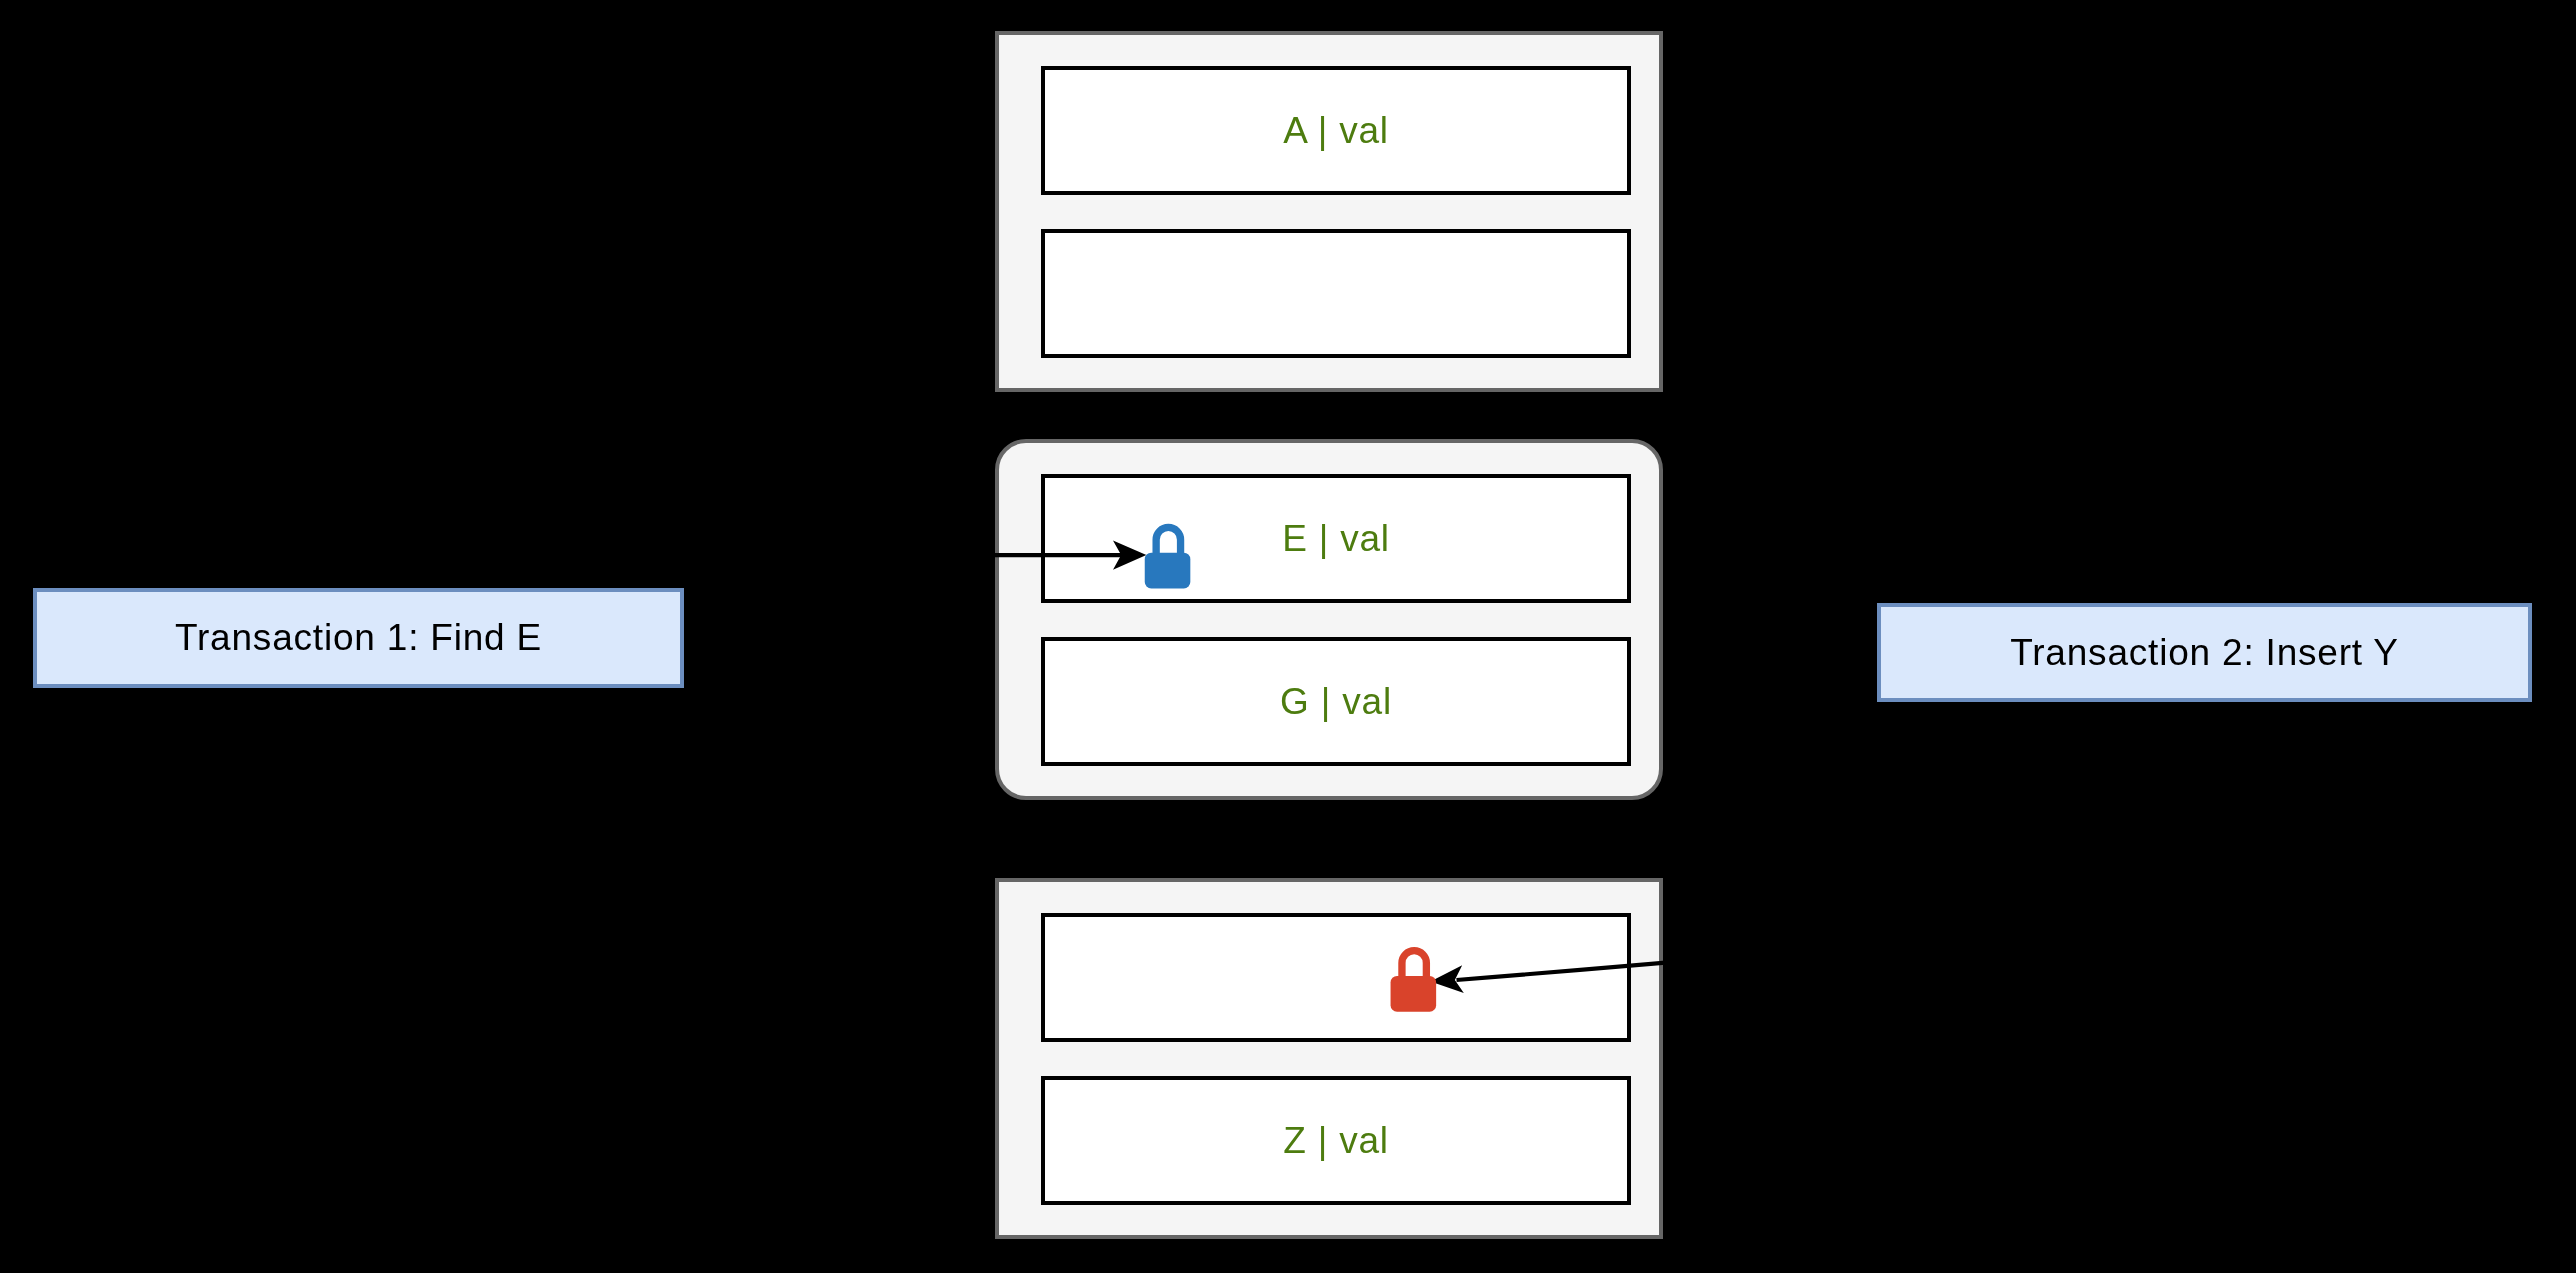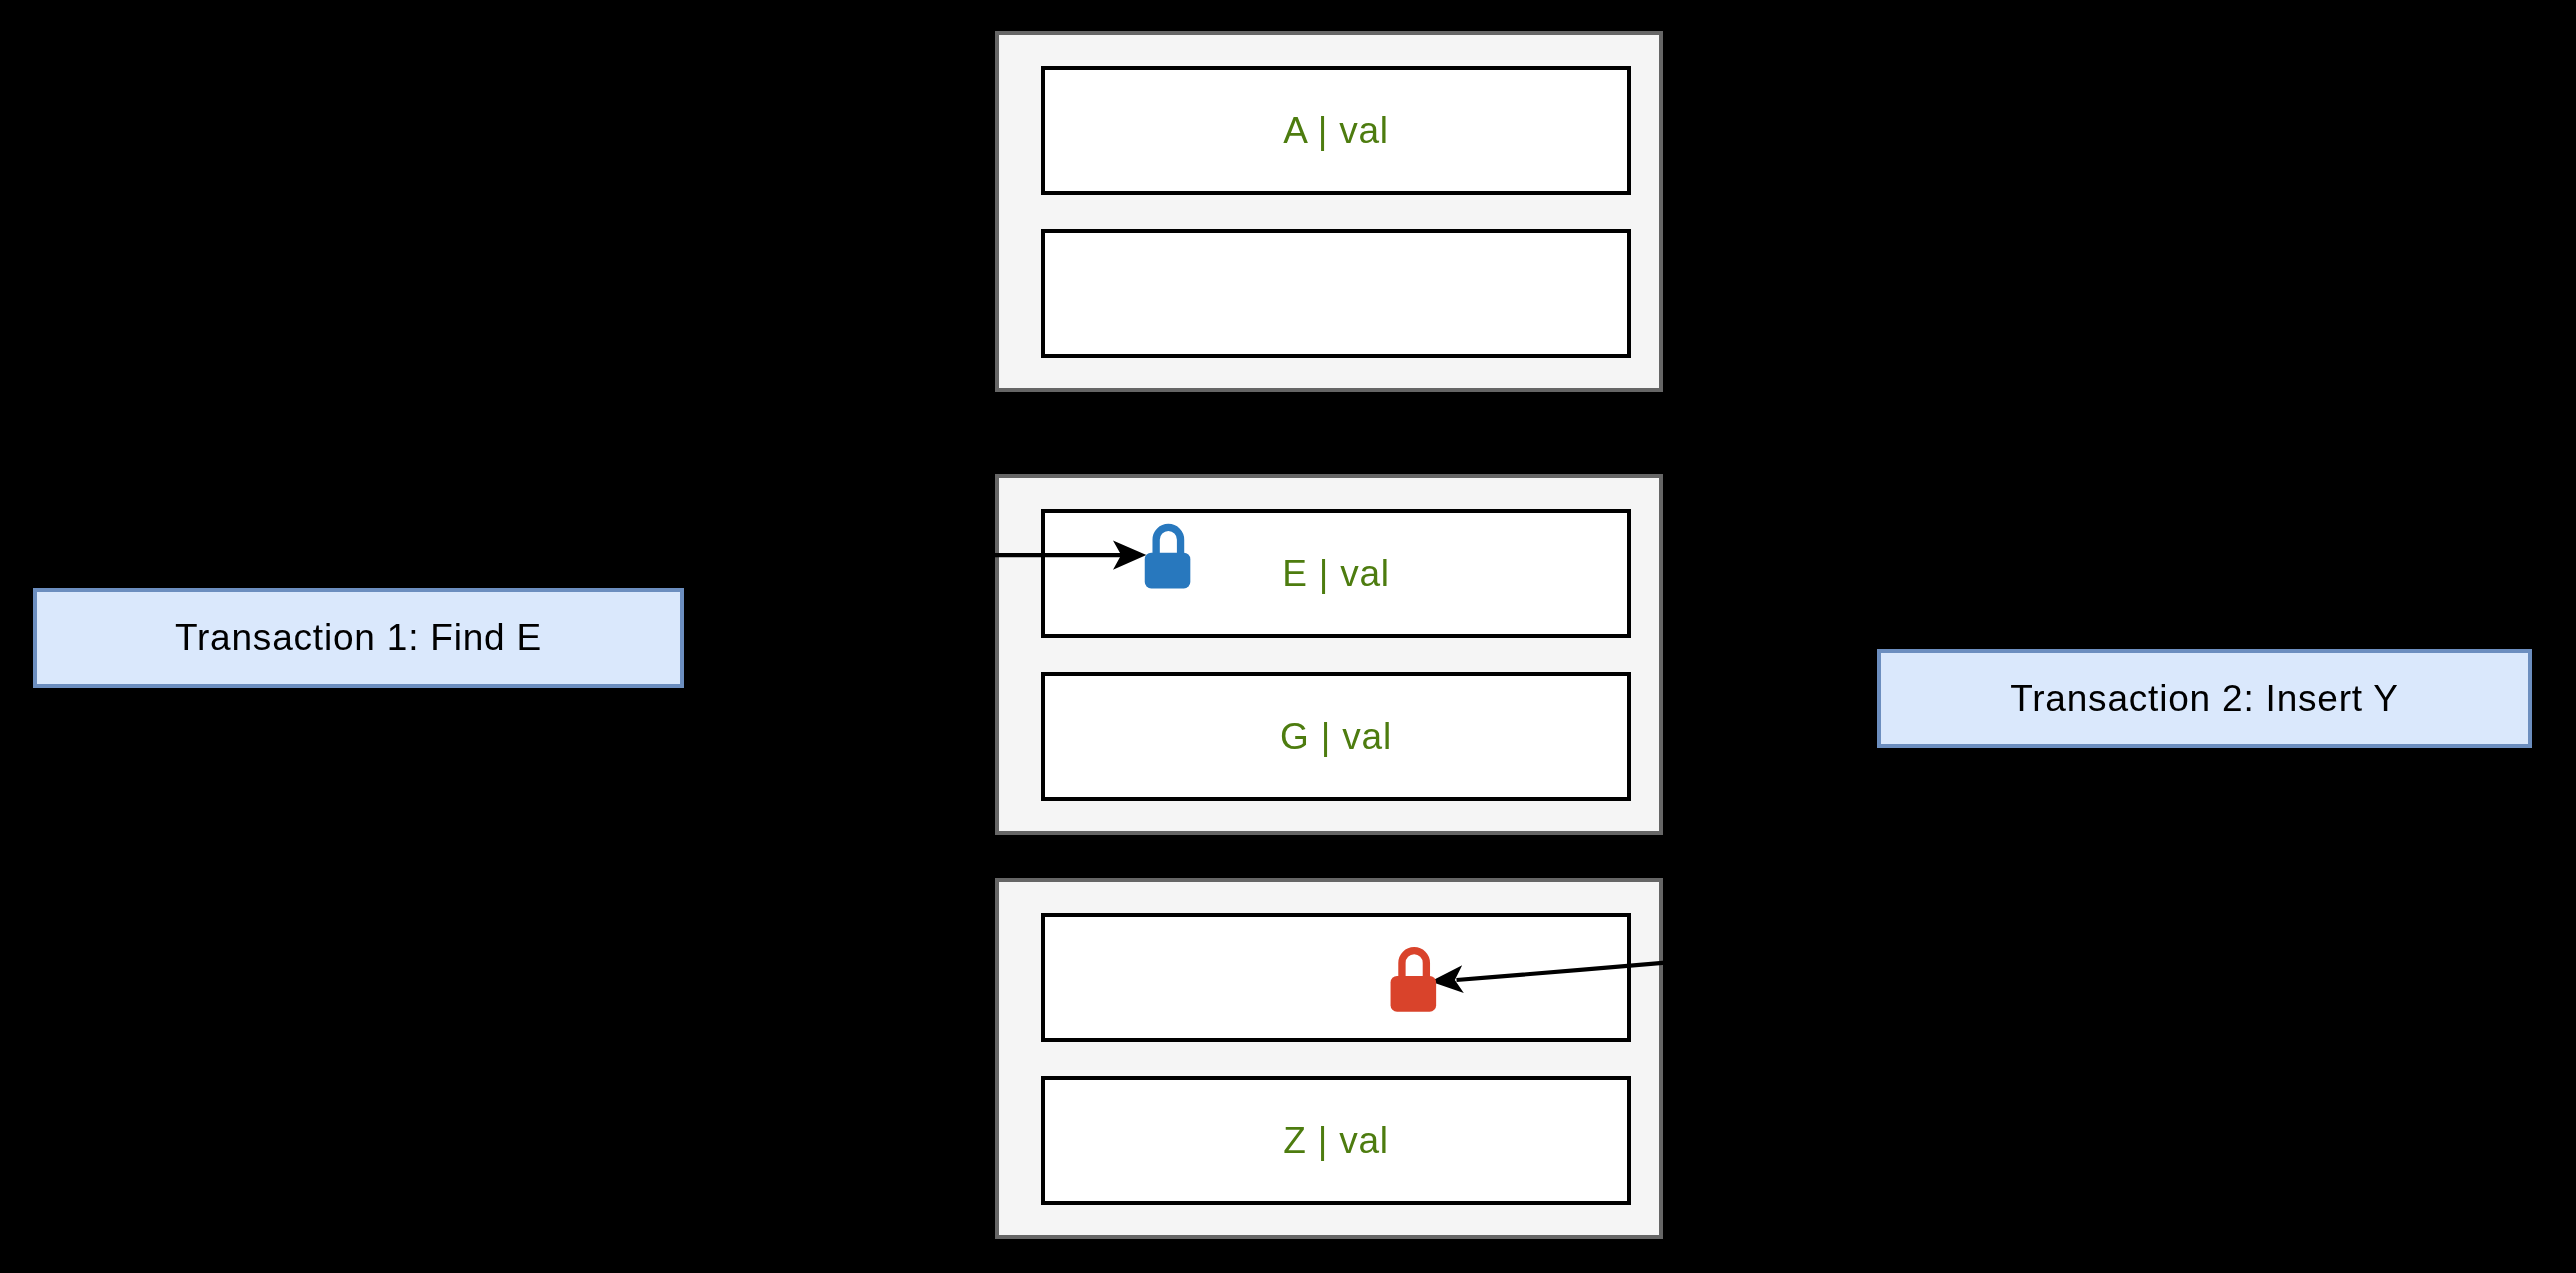--- a/index.html
+++ b/index.html
@@ -12,21 +12,21 @@
   }
   
   .node{
     position:absolute;
     left:995px;width:668px;height:361px;
     background:#F5F5F5;
     border:4.9px solid #666666;
     box-sizing:border-box;
   }
   #node-top{top:31px;}
-  #node-middle{top:474px;}
+  #node-middle{top:439px;border-radius:31px;}
   #node-bottom{top:878px;}
   
   .cell{
     position:absolute;
     left:42px;width:590px;height:129px;
     background:#FFFFFF;
     border:4.1px solid #000000;
     box-sizing:border-box;
     display:flex;align-items:center;justify-content:center;
     font-size:37px;color:#4d7c0f;
@@ -38,21 +38,21 @@
   .txn{
     position:absolute;
     background:#DAE8FC;
     border:4.9px solid #6C8EBF;
     box-sizing:border-box;
     display:flex;align-items:center;justify-content:center;
     font-size:37px;color:#000000;
     letter-spacing:0.8px;
   }
   #txn-1{left:33px;top:588px;width:651px;height:100px;}
-  #txn-2{left:1877px;top:649px;width:655px;height:99px;}
+  #txn-2{left:1877px;top:603px;width:655px;height:99px;}
   
   .overlay{
     position:absolute;left:0;top:0;
     pointer-events:none;
   }
 </style>
 </head>
 <body>
 
 <div class="stage">

